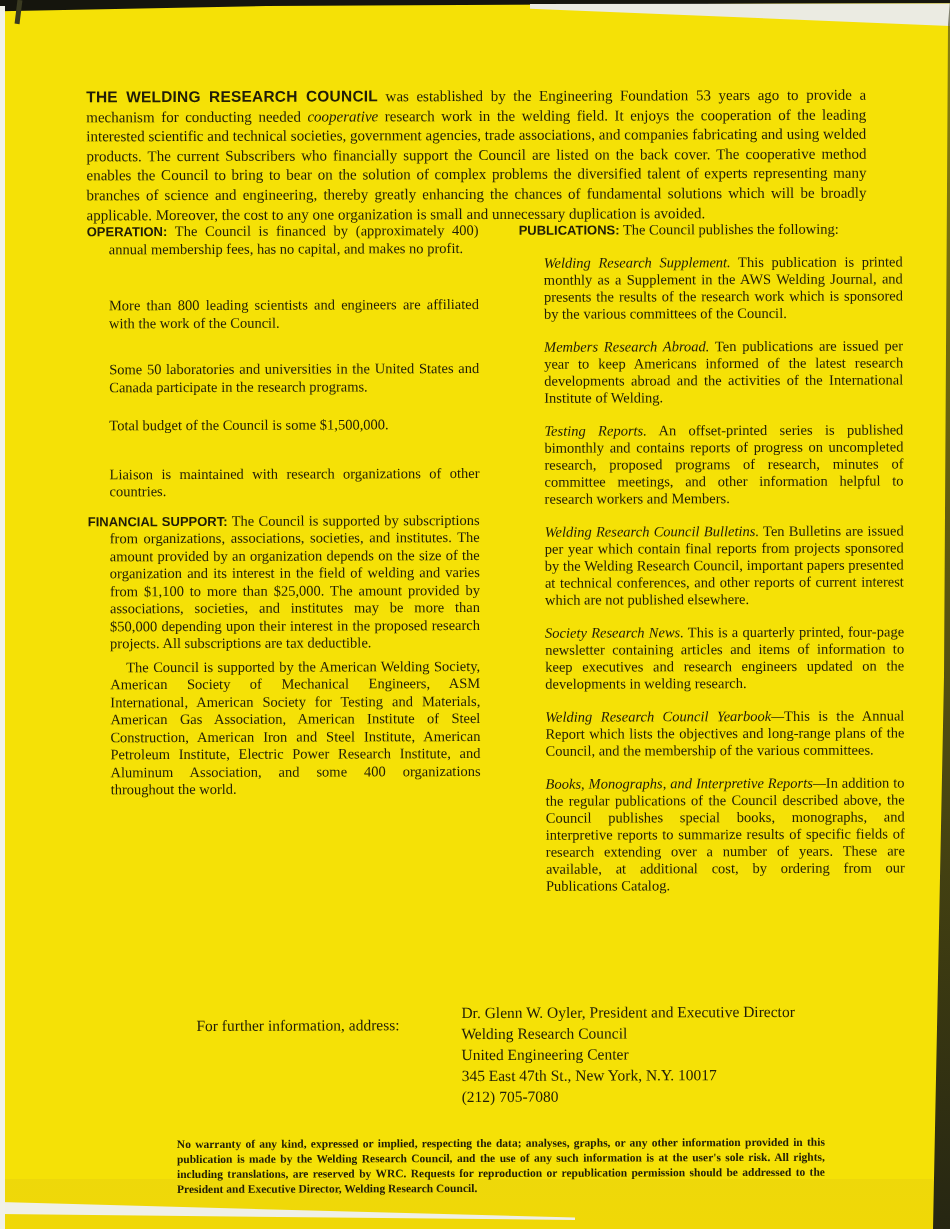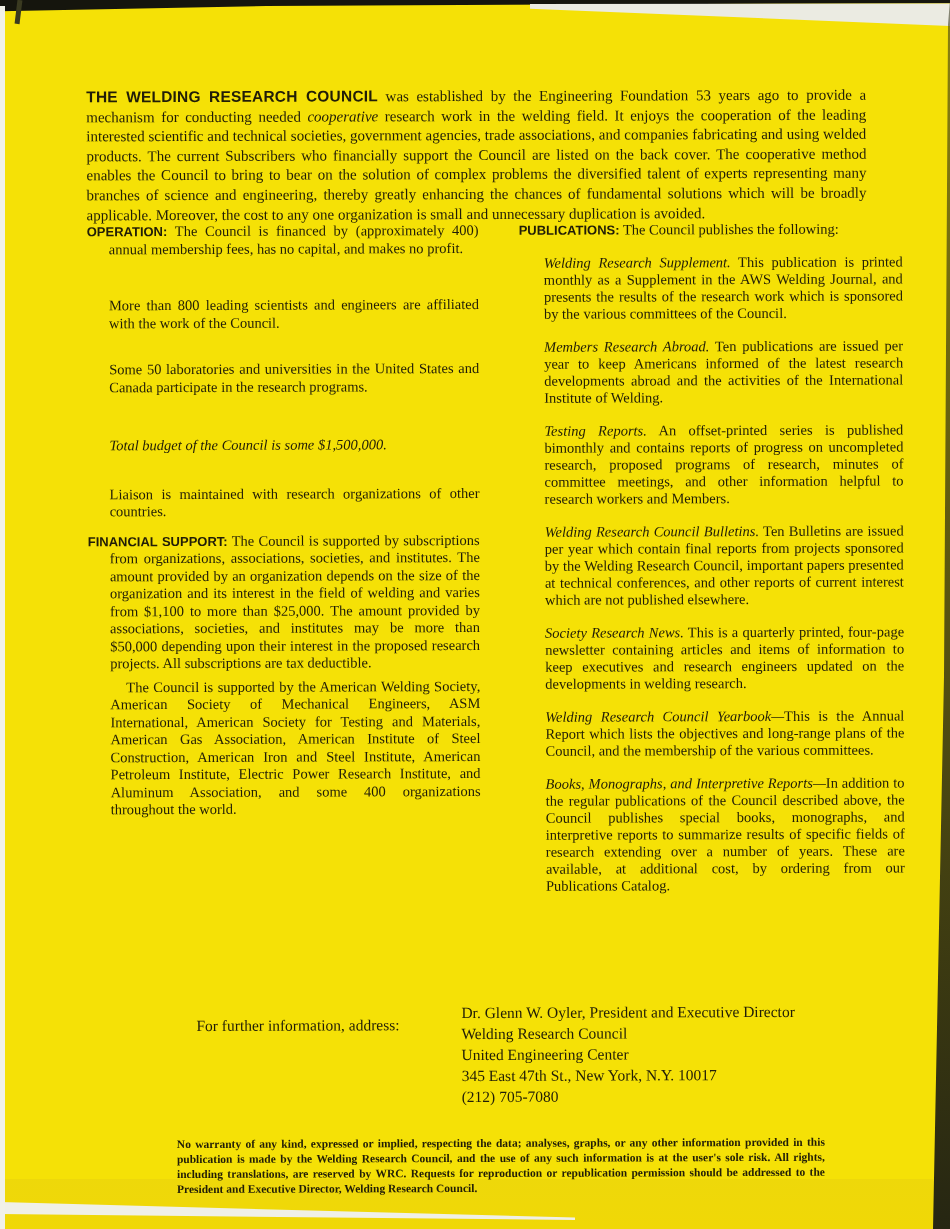--- a/index.html
+++ b/index.html
@@ -32,21 +32,21 @@
   .intro{position:absolute;left:88px;top:86px;width:780px;
     font-size:15px;line-height:19.6px;text-align:justify;}
   .intro .lead{font-size:15.5px;letter-spacing:.2px;}
   .col{position:absolute;top:222px;font-size:14.5px;line-height:17.5px;text-align:justify;}
   .col-left{left:88px;width:392px;}
   .col-right{left:520px;width:384px;line-height:17px;}
   .hang{padding-left:22px;text-indent:-22px;}
   .hang .head{font-size:13px;}
   .item{margin-left:22px;}
   .it1{margin-top:39px;} .it2{margin-top:29px;} .it3{margin-top:31px;}
-  .it4{margin-top:41px;font-style:italic;} .it5{margin-top:31px;}
+  .it4{margin-top:21px;} .it5{margin-top:31px;}
   .fin{margin-top:12px;}
   .fin-p2{margin-top:6px;margin-left:22px;text-indent:16px;}
   .pub-entry{margin-left:25px;margin-top:16px;}
   .pub-entry i{font-style:italic;margin-top:23px;}
   .contact{position:absolute;top:1002px;left:0;width:950px;font-size:15.5px;line-height:21px;}
   .contact-label{position:absolute;left:195px;top:12px;}
   .contact-lines{position:absolute;left:460px;top:0;width:430px;}
   .disclaimer{position:absolute;left:175px;top:1136px;width:648px;
     font-size:11.5px;line-height:15px;font-weight:bold;text-align:justify;}
 </style>

